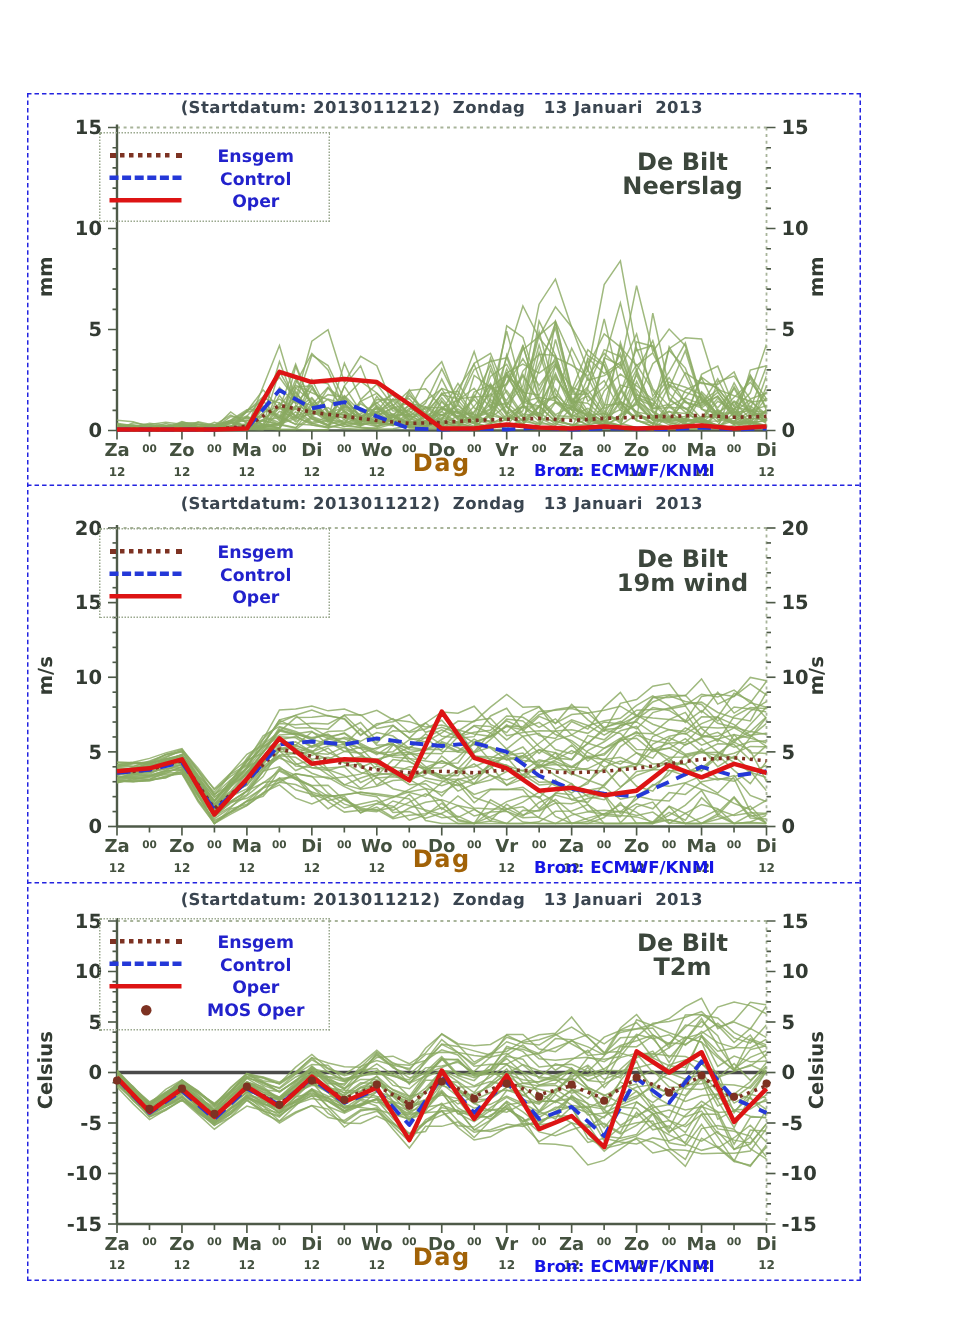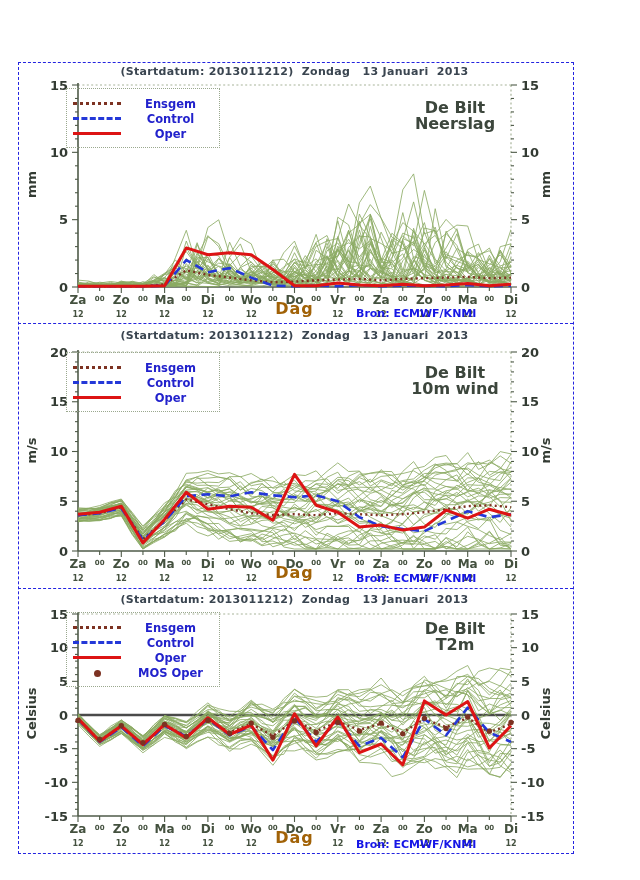--- a/index.html
+++ b/index.html
@@ -405,21 +405,21 @@
           <span class="sample s-dashed"></span>
           <span class="legend-label">Control</span>
         </div>
         <div class="legend-row">
           <span class="sample s-solid"></span>
           <span class="legend-label">Oper</span>
         </div>
       </div>
     <div class="station">
       <div>De Bilt</div>
-      <div>10m wind</div>
+      <div>19m wind</div>
     </div>
     <div class="unit unit-left">m/s</div>
     <div class="unit unit-right">m/s</div>
     <div class="dag">Dag</div>
     <div class="bron">Bron: ECMWF/KNMI</div>
   </div>
   <div class="separator sep2"></div>
 
   <div class="panel p3">
     <svg id="svg2" width="640" height="265">

